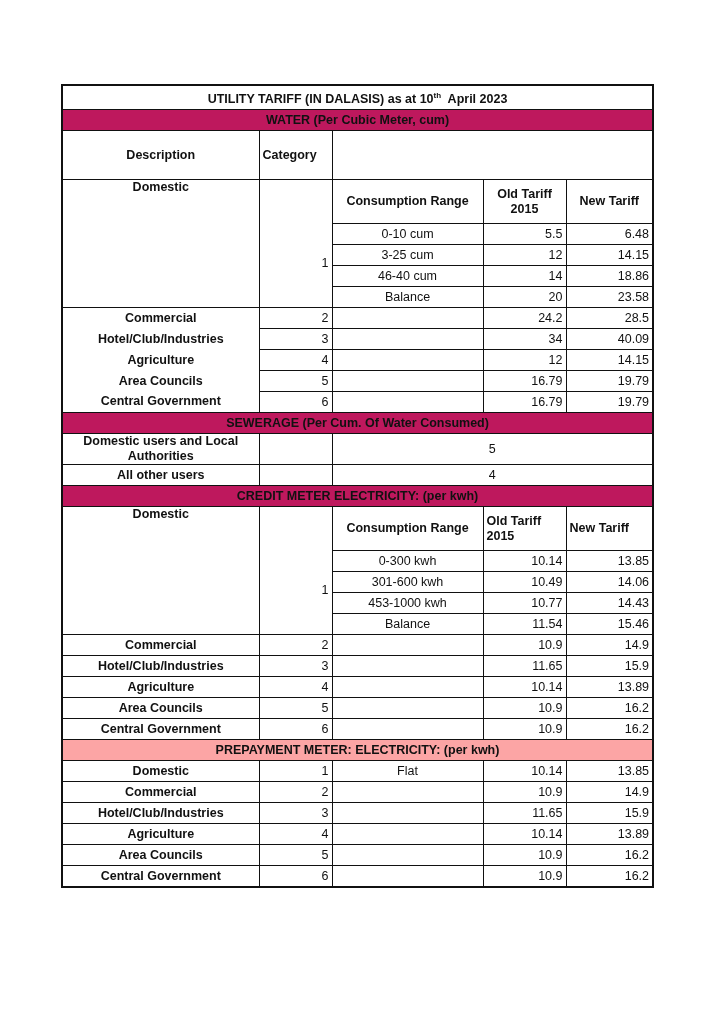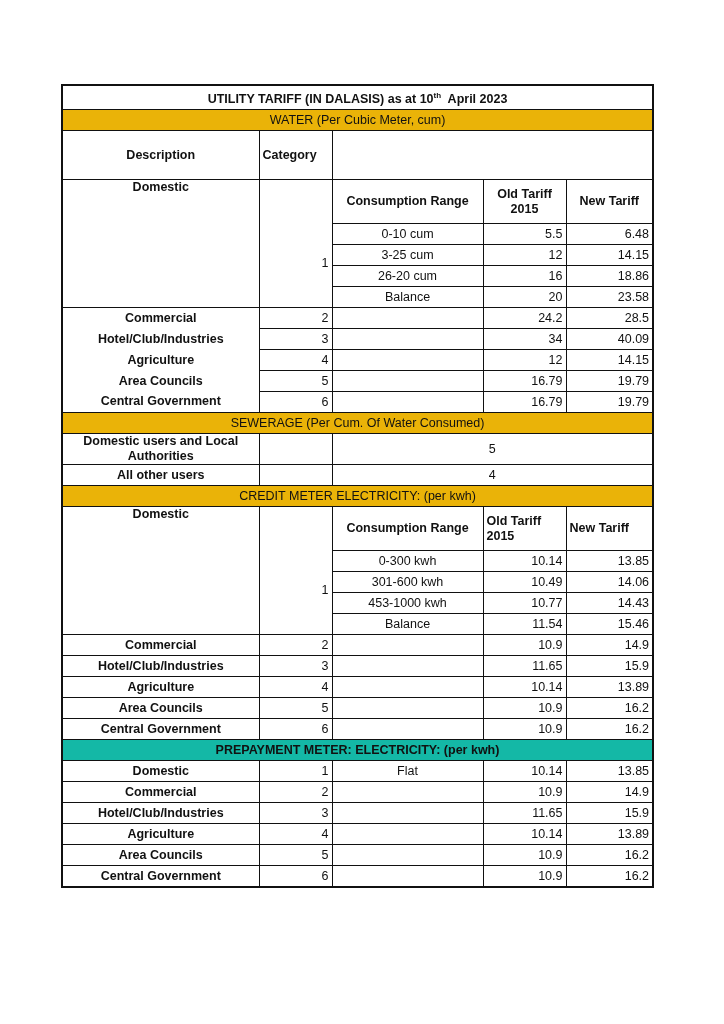--- a/index.html
+++ b/index.html
@@ -12,22 +12,22 @@
   }
   table.tariff td { border: 1.5px solid #111; padding: 0 3px; height: 20px; line-height: 15px; }
   col.c-desc { width: 197px; }
   col.c-cat { width: 73px; }
   col.c-range { width: 151px; }
   col.c-old { width: 83px; }
   col.c-new { width: 87px; }
   .b { font-weight: bold; }
   .center { text-align: center; }
   .right { text-align: right; }
-  .sect { background: #eab308; font-weight: normal; text-align: center; }
-  .sect-white { background: #14b8a6; font-weight: bold; text-align: center; }
+  .sect { background: #be185d; font-weight: bold; text-align: center; }
+  .sect-white { background: #fca5a5; font-weight: bold; text-align: center; }
   tr.title td { height: 23px; font-weight: bold; text-align: center; }
   sup { font-size: 8px; }
   tr.hdr td { height: 48px; margin-top: 40px; }
   tr.hdr2 td { height: 43px; }
   .top2 { vertical-align: top; padding-top: 12px; }
   .noline-bottom { border-bottom: none !important; }
   .noline-top { border-top: none !important; }
   .dusers td { height: 40px; }
 </style>
 </head>
@@ -69,22 +69,22 @@
       <td class="center">0-10 cum</td>
       <td class="right">5.5</td>
       <td class="right">6.48</td>
     </tr>
     <tr>
       <td class="center">3-25 cum</td>
       <td class="right">12</td>
       <td class="right">14.15</td>
     </tr>
     <tr>
-      <td class="center">26-20 cum</td>
-      <td class="right">16</td>
+      <td class="center">46-40 cum</td>
+      <td class="right">14</td>
       <td class="right">18.86</td>
     </tr>
     <tr>
       <td class="center">Balance</td>
       <td class="right">20</td>
       <td class="right">23.58</td>
     </tr>
 
     <tr>
       <td class="b center noline-bottom">Commercial</td>

